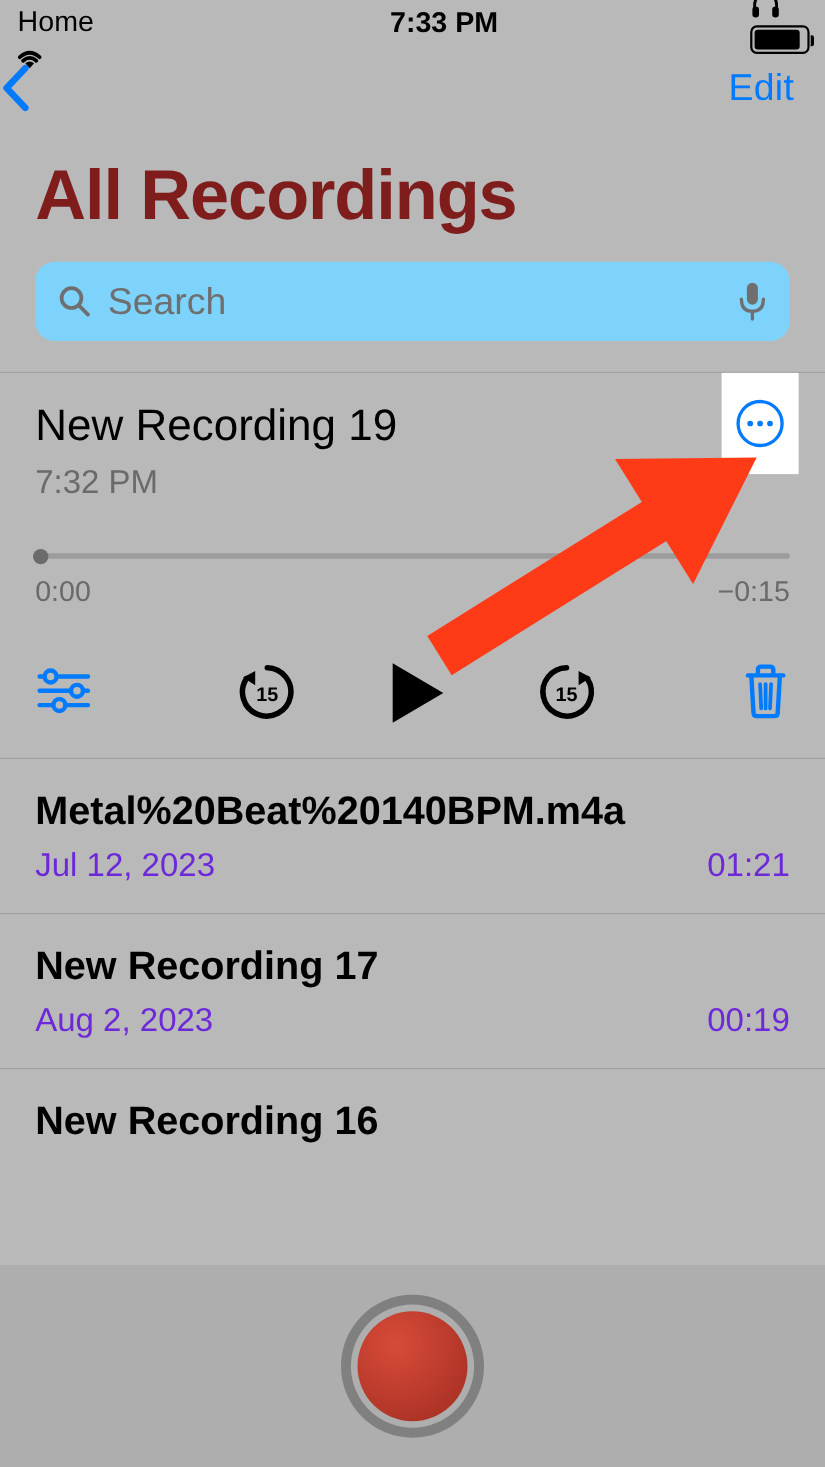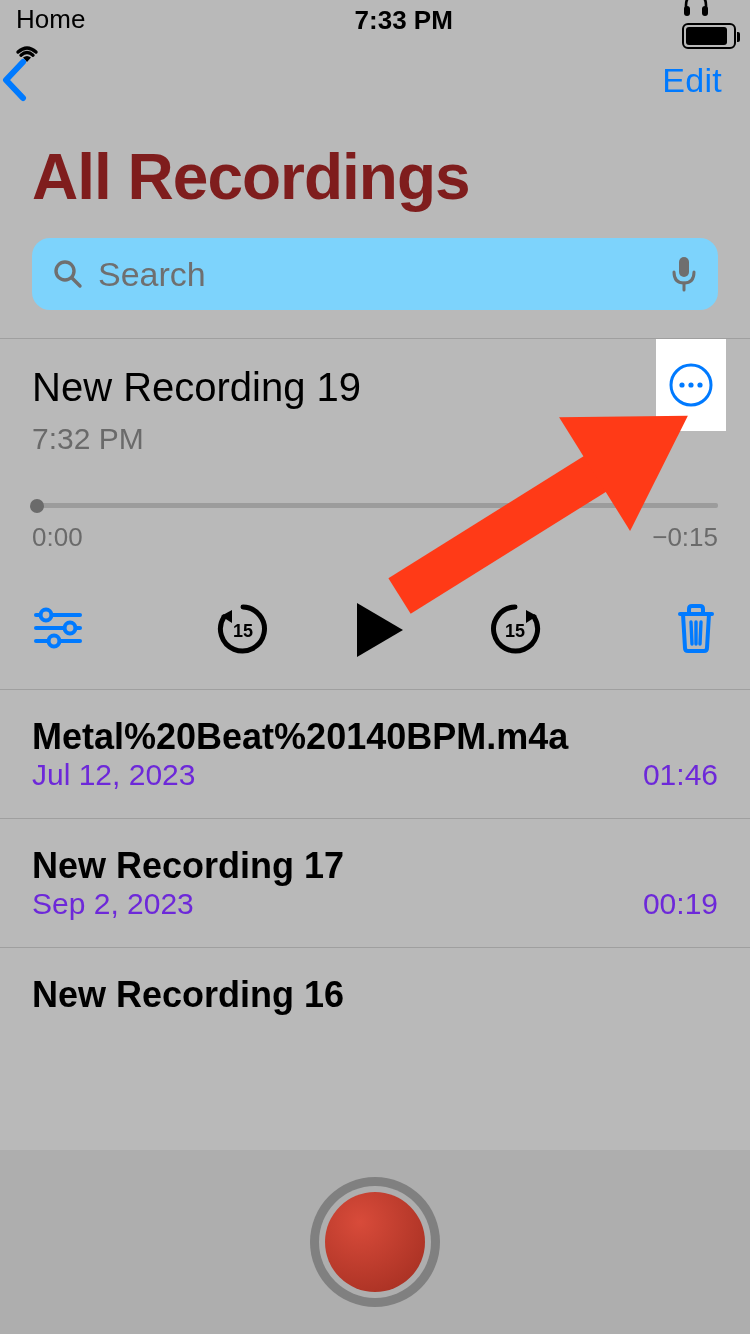--- a/index.html
+++ b/index.html
@@ -120,20 +120,21 @@
     }
     .controls .grp{display:flex; gap:82px}
     .play svg, .skip svg{display:block}
     
     .list{}
     .row{
       border-bottom:1px solid #9f9f9f;
       padding:26px 32px 26px 32px;
       display:flex;
       flex-direction:column;
+      gap:12px;
     }
     .row-title{ font-size:36px; font-weight:700; color:#000 }
     .row-sub{ display:flex; justify-content:space-between; font-size:30px; color:#6d28d9 }
     
     .dock{
       position:absolute; left:0; bottom:0; width:100%; height:184px;
       background:#aeaeae;
       display:flex; align-items:center; justify-content:center;
     }
     .record{
@@ -290,27 +291,27 @@
       </svg>
     </span>
   </div>
 </div>
 
 <div class="list">
   <div class="row">
     <div class="row-title">Metal%20Beat%20140BPM.m4a</div>
     <div class="row-sub">
       <span>Jul 12, 2023</span>
-      <span>01:46</span>
+      <span>01:21</span>
     </div>
   </div>
   <div class="row">
     <div class="row-title">New Recording 17</div>
     <div class="row-sub">
-      <span>Sep 2, 2023</span>
+      <span>Aug 2, 2023</span>
       <span>00:19</span>
     </div>
   </div>
   <div class="row" style="border-bottom:none; padding-bottom:8px">
     <div class="row-title">New Recording 16</div>
   </div>
 </div>
 
 <div class="dock">
   <div class="record">

